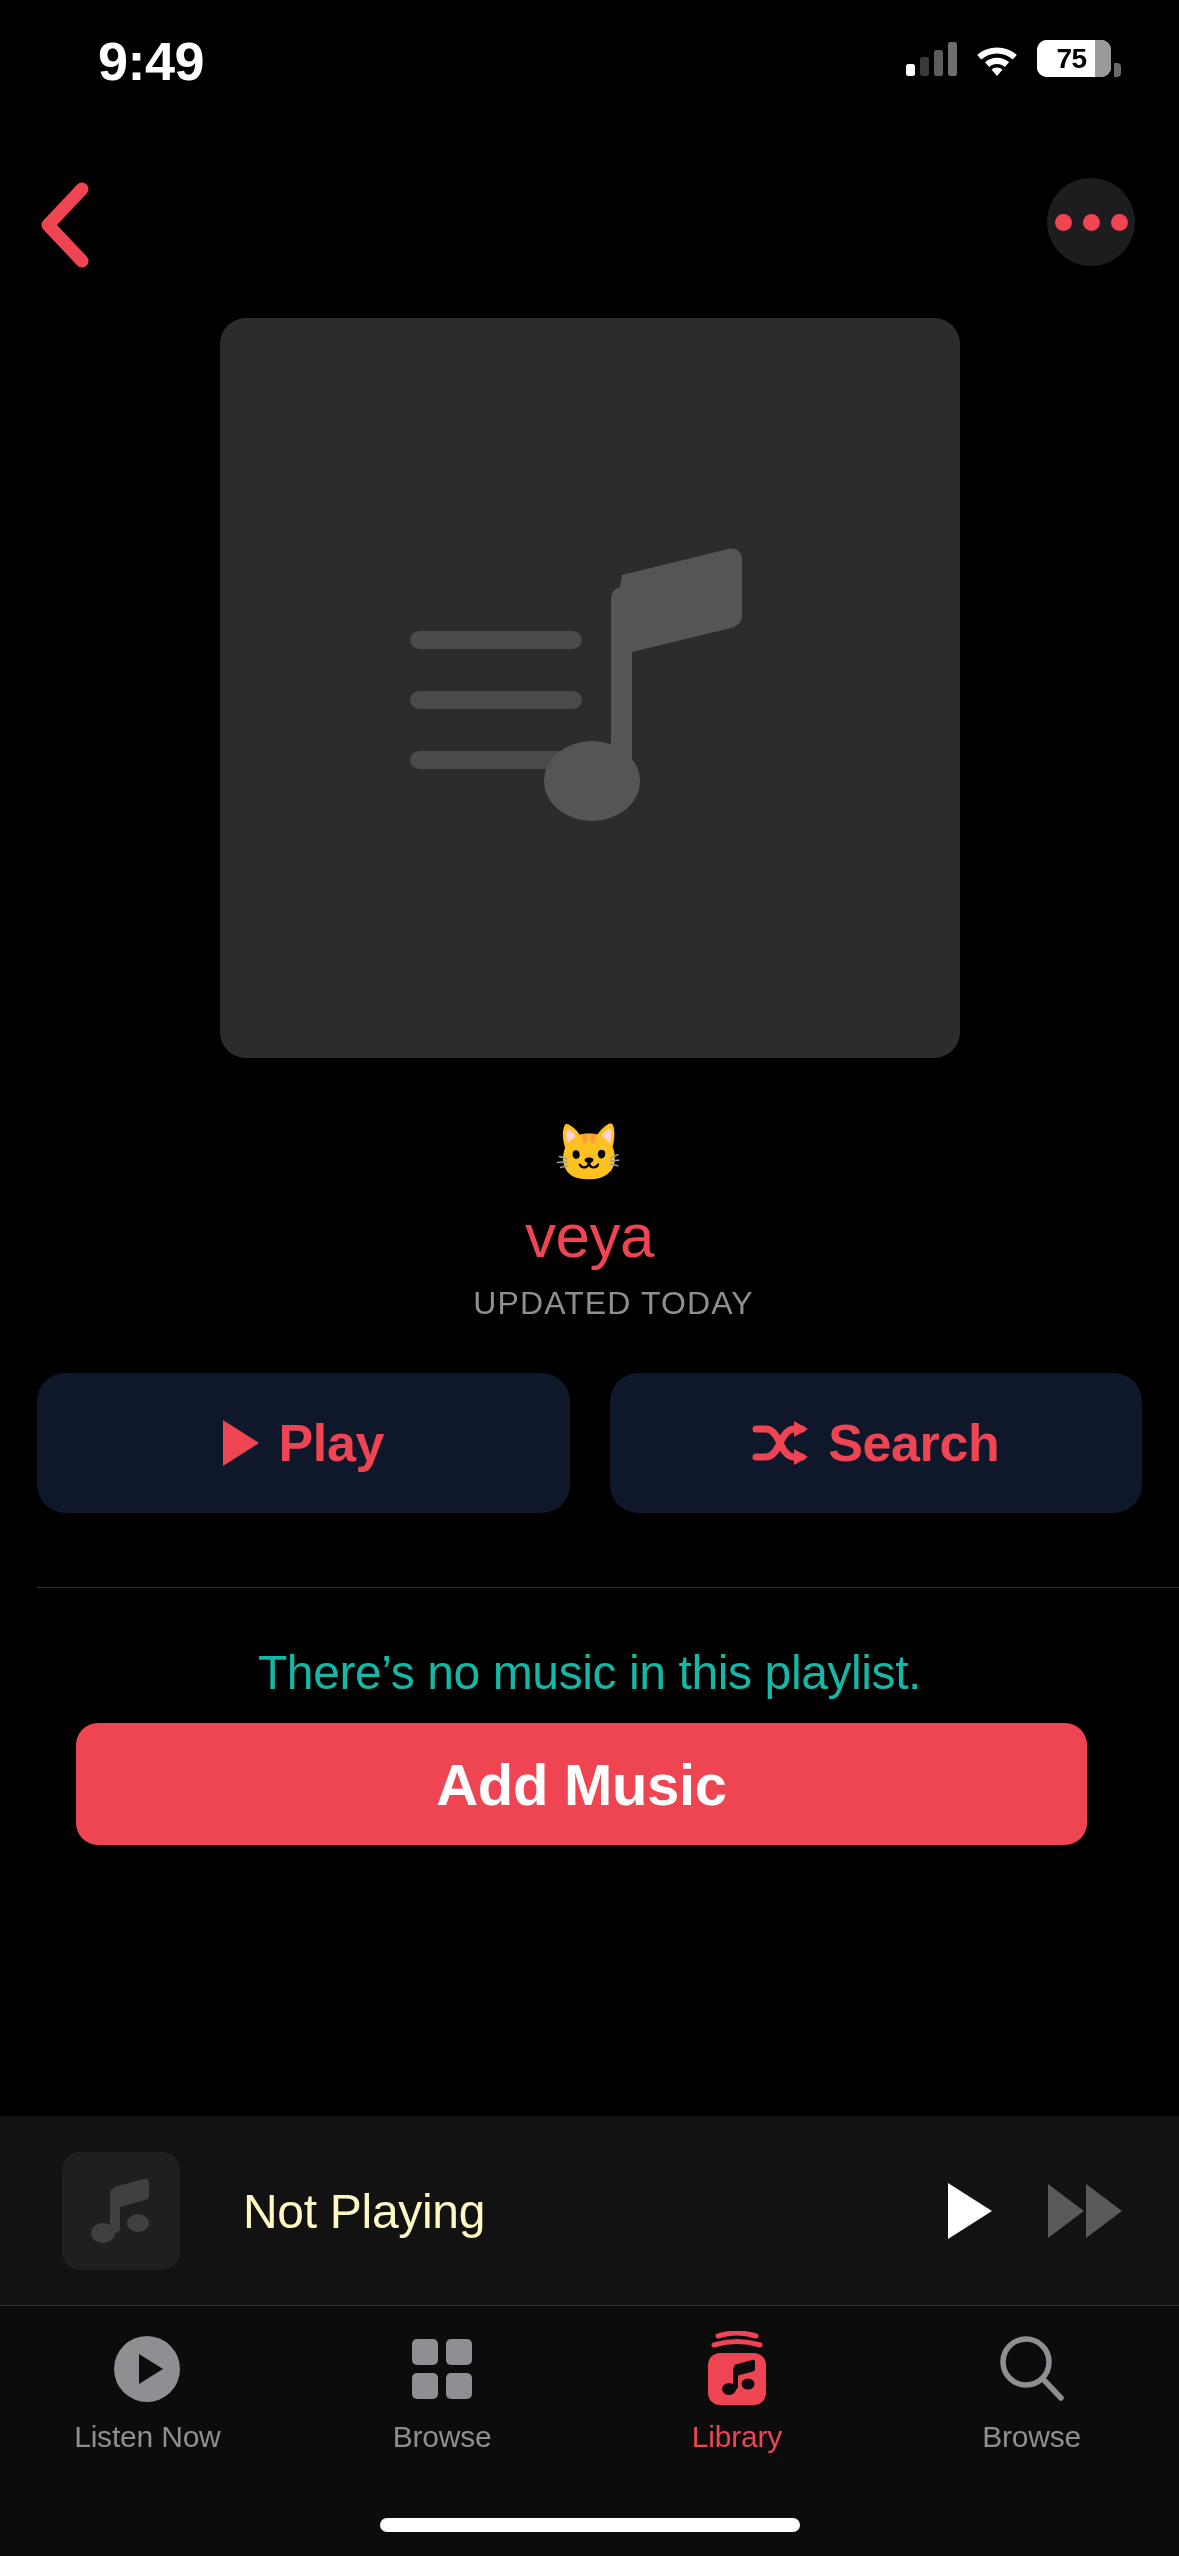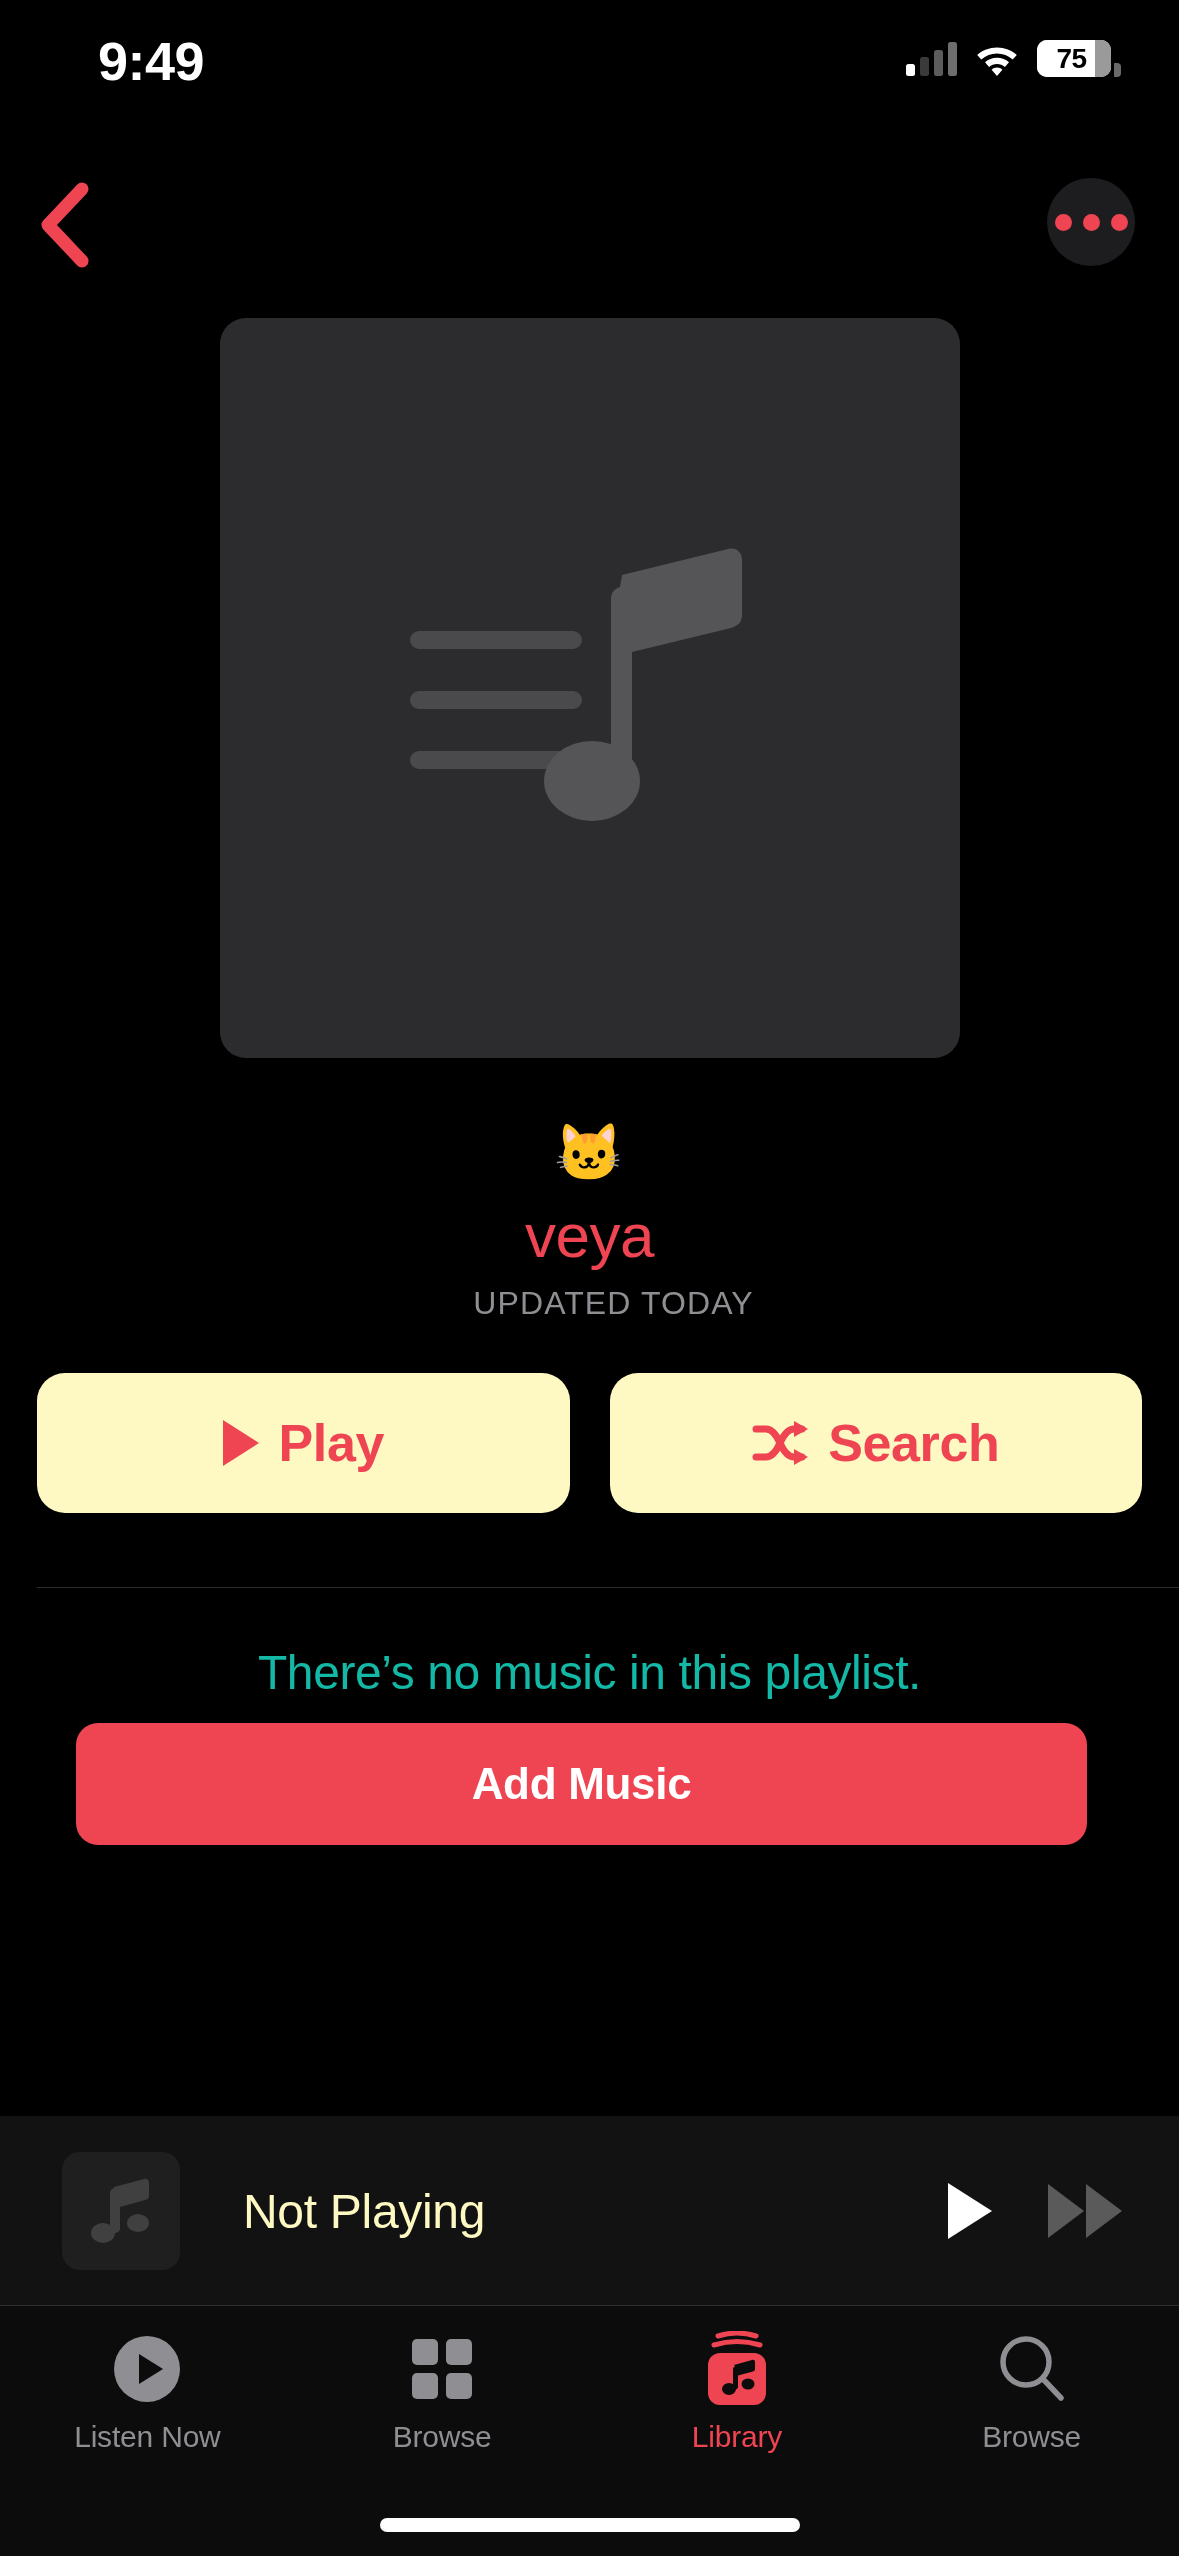--- a/index.html
+++ b/index.html
@@ -66,42 +66,42 @@
     color:#EF4452; font-size:62px; font-weight:400; letter-spacing:-0.5px; line-height:72px;
   }
   #playlist-subtitle {
     position:absolute; top:1285px; left:0; width:1179px; text-align:center;
     color:#8E8E93; font-size:32px; font-weight:500; letter-spacing:1.1px;padding-left:48px;
   }
 
   
   #action-row { position:absolute; top:1373px; left:37px; width:1105px; height:140px; display:flex; gap:40px; }
   .action-btn {
-    flex:1; background:#fef9c3; border-radius:28px;
+    flex:1; background:#0f172a; border-radius:28px;
     display:flex; align-items:center; justify-content:center; gap:20px;
     color:#EF4452; font-size:52px; font-weight:700; letter-spacing:-0.4px;
   }
   .play-tri {
     width:0; height:0; border-left:36px solid #EF4452;
     border-top:23px solid transparent; border-bottom:23px solid transparent;
   }
 
   
   #section-divider { position:absolute; top:1587px; left:37px; width:1142px; height:1px; background:#2a2a2a; }
 
   
   #empty-message {
     position:absolute; top:1645px; left:0; width:1179px; text-align:center;
     color:#14b8a6; font-size:48px; font-weight:400; letter-spacing:-0.4px;
   }
   #add-music-button {
     position:absolute; top:1723px; left:76px; width:1011px; height:122px;
     background:#EF4452; border-radius:22px;
     display:flex; align-items:center; justify-content:center;
-    color:#fff; font-size:44px; font-weight:700; letter-spacing:-0.3px;
+    color:#fff; font-size:58px; font-weight:700; letter-spacing:-0.3px;
   }
 
   
   #mini-player {
     position:absolute; top:2116px; left:0; width:1179px; height:190px;
     background:#121212; display:flex; align-items:center;
   }
   #mini-artwork {
     width:118px; height:118px; margin-left:62px; border-radius:18px; background:#1F1F1F;
     display:flex; align-items:center; justify-content:center; flex:none;

